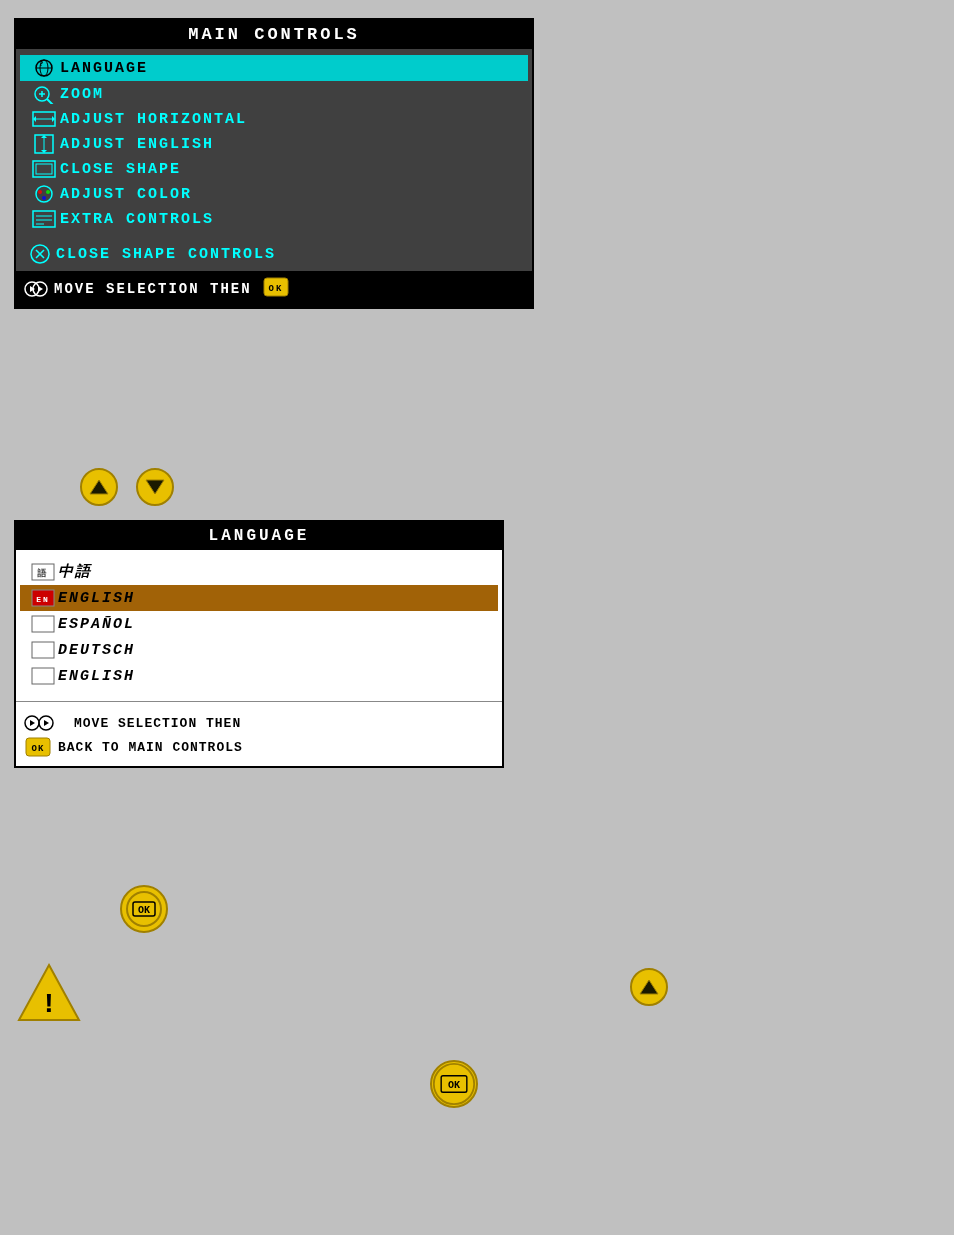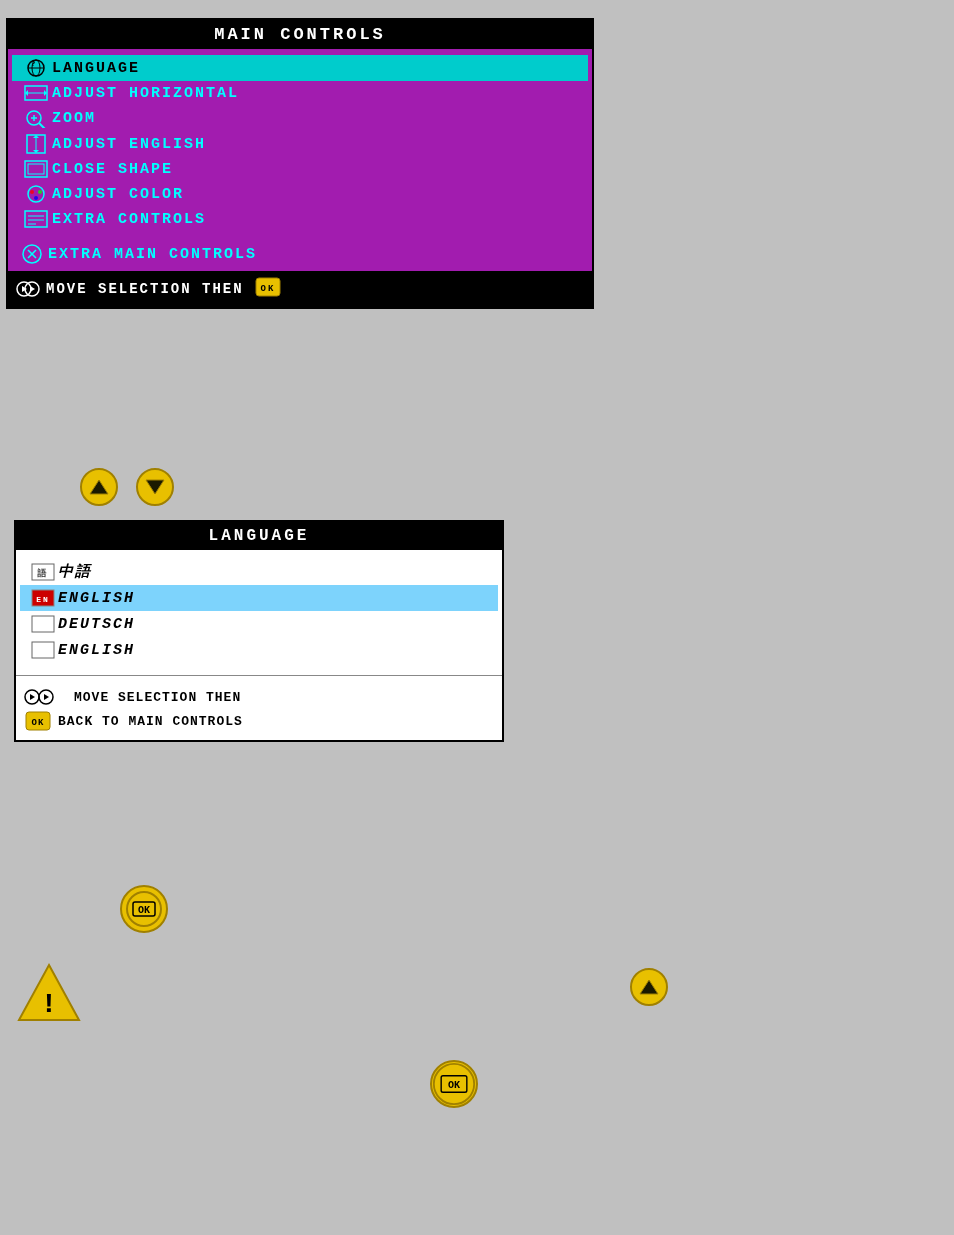--- a/index.html
+++ b/index.html
@@ -8,24 +8,24 @@
       width: 954px;
       min-height: 1235px;
       font-family: 'Courier New', Courier, monospace;
       position: relative;
     }
 
     
     .main-panel {
       position: absolute;
       top: 18px;
-      left: 6px;
-      width: 588px;
+      left: 14px;
+      width: 520px;
       border: 2px solid #000;
-      background: #a21caf;
+      background: #404040;
     }
     .panel-title {
       background: #000;
       color: #fff;
       text-align: center;
       font-size: 17px;
       font-weight: bold;
       letter-spacing: 3px;
       padding: 5px 0;
     }
@@ -141,21 +141,21 @@
     .lang-item {
       display: flex;
       align-items: center;
       padding: 4px 8px;
       font-size: 15px;
       letter-spacing: 2px;
       font-weight: bold;
       color: #000;
     }
     .lang-item.selected {
-      background: #7dd3fc;
+      background: #a16207;
     }
     .lang-item.selected .lang-text {
       color: #000;
     }
     .lang-item .lang-icon {
       width: 30px;
       display: inline-flex;
       align-items: center;
       justify-content: center;
       font-size: 14px;
@@ -244,40 +244,40 @@
           <line x1="4" y1="10" x2="20" y2="10" stroke="#000" stroke-width="1"></line>
           <text x="7" y="8" font-size="7" fill="#000">?</text>
         </svg>
       </span>
       <span class="item-text">LANGUAGE</span>
     </div>
 
 
     <div class="menu-item">
       <span class="item-icon">
-        <svg width="24" height="18" viewBox="0 0 24 18">
-          <rect x="1" y="2" width="22" height="14" fill="none" stroke="#00ffff" stroke-width="1.5"></rect>
-          <line x1="4" y1="9" x2="20" y2="9" stroke="#00ffff" stroke-width="1"></line>
-          <polygon points="4,6 1,9 4,12" fill="#00ffff"></polygon>
-          <polygon points="20,6 23,9 20,12" fill="#00ffff"></polygon>
-        </svg>
-      </span>
-      <span class="item-text">ADJUST  HORIZONTAL</span>
-    </div>
-
-    <div class="menu-item">
-      <span class="item-icon">
         <svg width="24" height="20" viewBox="0 0 24 20">
           <circle cx="10" cy="10" r="7" fill="none" stroke="#00ffff" stroke-width="1.5"></circle>
           <line x1="15" y1="15" x2="21" y2="21" stroke="#00ffff" stroke-width="2"></line>
           <line x1="7" y1="10" x2="13" y2="10" stroke="#00ffff" stroke-width="1.5"></line>
           <line x1="10" y1="7" x2="10" y2="13" stroke="#00ffff" stroke-width="1.5"></line>
         </svg>
       </span>
       <span class="item-text">ZOOM</span>
+    </div>
+
+    <div class="menu-item">
+      <span class="item-icon">
+        <svg width="24" height="18" viewBox="0 0 24 18">
+          <rect x="1" y="2" width="22" height="14" fill="none" stroke="#00ffff" stroke-width="1.5"></rect>
+          <line x1="4" y1="9" x2="20" y2="9" stroke="#00ffff" stroke-width="1"></line>
+          <polygon points="4,6 1,9 4,12" fill="#00ffff"></polygon>
+          <polygon points="20,6 23,9 20,12" fill="#00ffff"></polygon>
+        </svg>
+      </span>
+      <span class="item-text">ADJUST  HORIZONTAL</span>
     </div>
 
     <div class="menu-item">
       <span class="item-icon">
         <svg width="24" height="20" viewBox="0 0 24 20">
           <rect x="3" y="1" width="18" height="18" fill="none" stroke="#00ffff" stroke-width="1.5"></rect>
           <line x1="12" y1="4" x2="12" y2="16" stroke="#00ffff" stroke-width="1"></line>
           <polygon points="9,4 12,1 15,4" fill="#00ffff"></polygon>
           <polygon points="9,16 12,19 15,16" fill="#00ffff"></polygon>
         </svg>
@@ -323,21 +323,21 @@
   </div>
 
   <div class="close-row">
     <span class="item-icon">
       <svg width="22" height="22" viewBox="0 0 22 22">
         <circle cx="11" cy="11" r="9" fill="none" stroke="#00ffff" stroke-width="1.5"></circle>
         <line x1="7" y1="7" x2="15" y2="15" stroke="#00ffff" stroke-width="1.5"></line>
         <line x1="15" y1="7" x2="7" y2="15" stroke="#00ffff" stroke-width="1.5"></line>
       </svg>
     </span>
-    <span style="letter-spacing:2px; font-weight:bold; font-size:15px;">EXTRA  MAIN  CONTROLS</span>
+    <span style="letter-spacing:2px; font-weight:bold; font-size:15px;">CLOSE  SHAPE  CONTROLS</span>
   </div>
 
   <div class="panel-footer">
     <span class="footer-icons">
       <svg width="24" height="22" viewBox="0 0 24 22">
         <circle cx="8" cy="11" r="7" fill="none" stroke="#fff" stroke-width="1.5"></circle>
         <polygon points="6,8 6,14 11,11" fill="#fff"></polygon>
         <circle cx="16" cy="11" r="7" fill="none" stroke="#fff" stroke-width="1.5"></circle>
         <polygon points="14,14 14,8 19,11" fill="#fff"></polygon>
       </svg>
@@ -382,20 +382,28 @@
     <div class="lang-item selected">
       <span class="lang-icon">
         <svg width="24" height="18" viewBox="0 0 24 18">
           <rect x="1" y="1" width="22" height="16" fill="#cc0000" stroke="#888" stroke-width="1"></rect>
           <text x="12" y="13" font-size="8" text-anchor="middle" fill="#fff" font-weight="bold">EN</text>
         </svg>
       </span>
       <span class="lang-text">ENGLISH</span>
     </div>
 
+    <div class="lang-item">
+      <span class="lang-icon">
+        <svg width="24" height="18" viewBox="0 0 24 18">
+          <rect x="1" y="1" width="22" height="16" fill="none" stroke="#666" stroke-width="1"></rect>
+        </svg>
+      </span>
+      <span class="lang-text">ESPAÑOL</span>
+    </div>
 
 
     <div class="lang-item">
       <span class="lang-icon">
         <svg width="24" height="18" viewBox="0 0 24 18">
           <rect x="1" y="1" width="22" height="16" fill="none" stroke="#666" stroke-width="1"></rect>
         </svg>
       </span>
       <span class="lang-text">DEUTSCH</span>
     </div>

